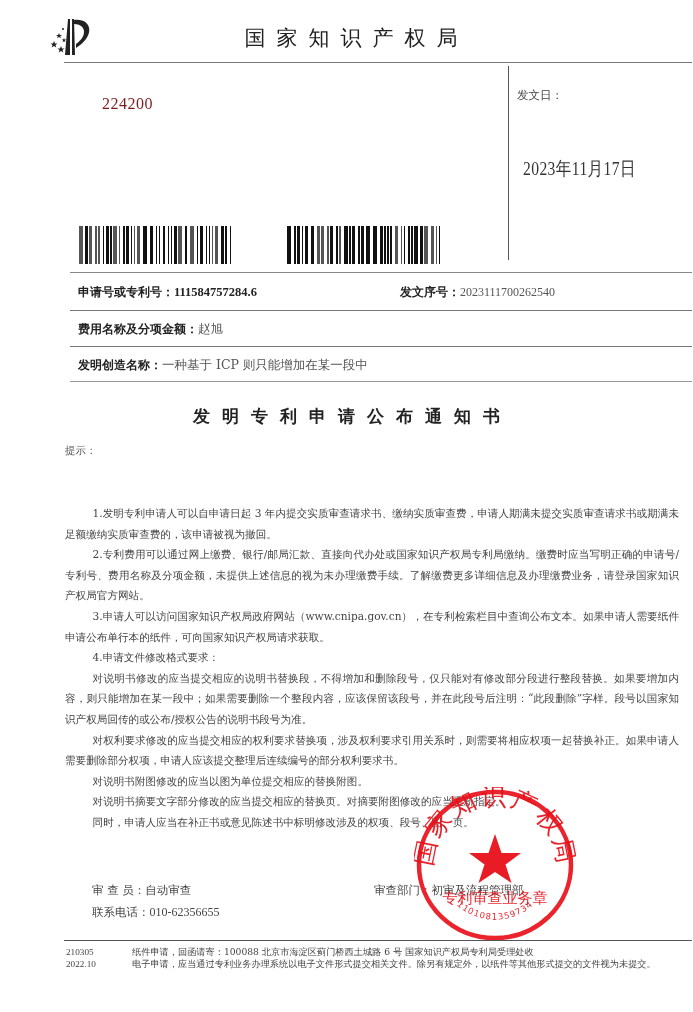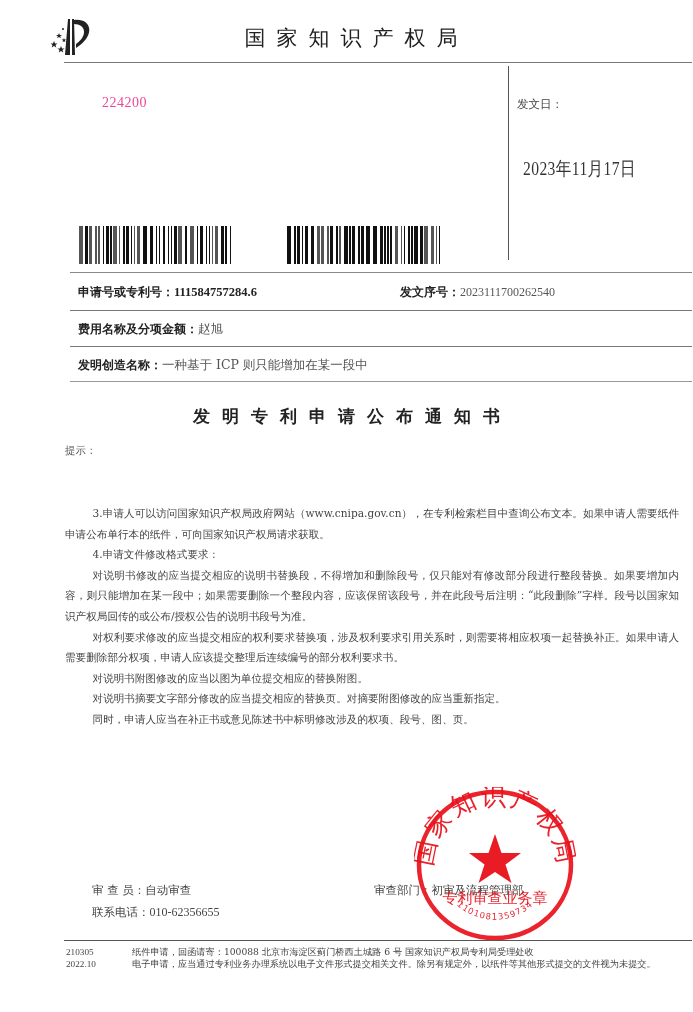--- a/index.html
+++ b/index.html
@@ -7,22 +7,22 @@
          font-family:"DejaVu Serif","Liberation Serif",serif; color:#222; }
   .abs { position:absolute; }
   .sans { font-family:"DejaVu Sans","Liberation Sans",sans-serif; }
   .serif { font-family:"Liberation Serif","DejaVu Serif",serif; }
   .hline { position:absolute; height:1px; background:#666; }
   .vline { position:absolute; width:1px; background:#555; }
 
   .org-title { left:0; width:693px; top:24px; text-align:center; font-size:21px; letter-spacing:11px; color:#222; padding-left:20px; box-sizing:border-box; }
   .logo { left:46px; top:14px; width:60px; height:42px; }
 
-  .postcode { left:102px; top:95px; font-size:14px; color:#ec4899; letter-spacing:0.5px; }
-  .issue-label { left:517px; top:97px; font-size:11.5px; color:#444; }
+  .postcode { left:102px; top:95px; font-size:16px; color:#7f1d1d; letter-spacing:0.5px; }
+  .issue-label { left:517px; top:88px; font-size:11.5px; color:#444; }
   .issue-date { left:523px; top:156px; font-size:19px; color:#333; transform:scaleX(0.82); transform-origin:left center; letter-spacing:0.5px; }
 
   .barcode { top:226px; height:38px; display:flex; align-items:stretch; }
   .barcode span { display:block; height:100%; }
 
   .field-row { left:78px; font-size:12.5px; }
   .field-label { font-weight:bold; color:#222; font-family:"DejaVu Sans","Liberation Sans",sans-serif; font-size:12px; }
   .field-value { color:#555; }
   .field-value.bold { font-weight:bold; color:#222; font-family:"Liberation Serif",serif; font-size:12.5px; }
 
@@ -224,20 +224,22 @@
 </div>
 <div class="hline" style="left:70px; width:622px; top:381px; background:#999;"></div>
 
 <div class="abs notice-title">发明专利申请公布通知书</div>
 
 <div class="abs body-text" style="top:440px; font-size:11.6px; color:#333;">
   <p style="font-size:10.5px; color:#555;">提示：</p>
 </div>
 
 <div class="abs body-text" style="top:503px; font-size:10.6px; color:#444; line-height:20.6px;">
+  <p class="indent">1.发明专利申请人可以自申请日起 3 年内提交实质审查请求书、缴纳实质审查费，申请人期满未提交实质审查请求书或期满未足额缴纳实质审查费的，该申请被视为撤回。</p>
+  <p class="indent">2.专利费用可以通过网上缴费、银行/邮局汇款、直接向代办处或国家知识产权局专利局缴纳。缴费时应当写明正确的申请号/专利号、费用名称及分项金额，未提供上述信息的视为未办理缴费手续。了解缴费更多详细信息及办理缴费业务，请登录国家知识产权局官方网站。</p>
   <p class="indent">3.申请人可以访问国家知识产权局政府网站（www.cnipa.gov.cn），在专利检索栏目中查询公布文本。如果申请人需要纸件申请公布单行本的纸件，可向国家知识产权局请求获取。</p>
   <p class="indent">4.申请文件修改格式要求：</p>
   <p class="indent">对说明书修改的应当提交相应的说明书替换段，不得增加和删除段号，仅只能对有修改部分段进行整段替换。如果要增加内容，则只能增加在某一段中；如果需要删除一个整段内容，应该保留该段号，并在此段号后注明：“此段删除”字样。段号以国家知识产权局回传的或公布/授权公告的说明书段号为准。</p>
   <p class="indent">对权利要求修改的应当提交相应的权利要求替换项，涉及权利要求引用关系时，则需要将相应权项一起替换补正。如果申请人需要删除部分权项，申请人应该提交整理后连续编号的部分权利要求书。</p>
   <p class="indent">对说明书附图修改的应当以图为单位提交相应的替换附图。</p>
   <p class="indent">对说明书摘要文字部分修改的应当提交相应的替换页。对摘要附图修改的应当重新指定。</p>
   <p class="indent">同时，申请人应当在补正书或意见陈述书中标明修改涉及的权项、段号、图、页。</p>
 </div>
 
 <div class="abs sig" style="left:92px; top:883px;">

